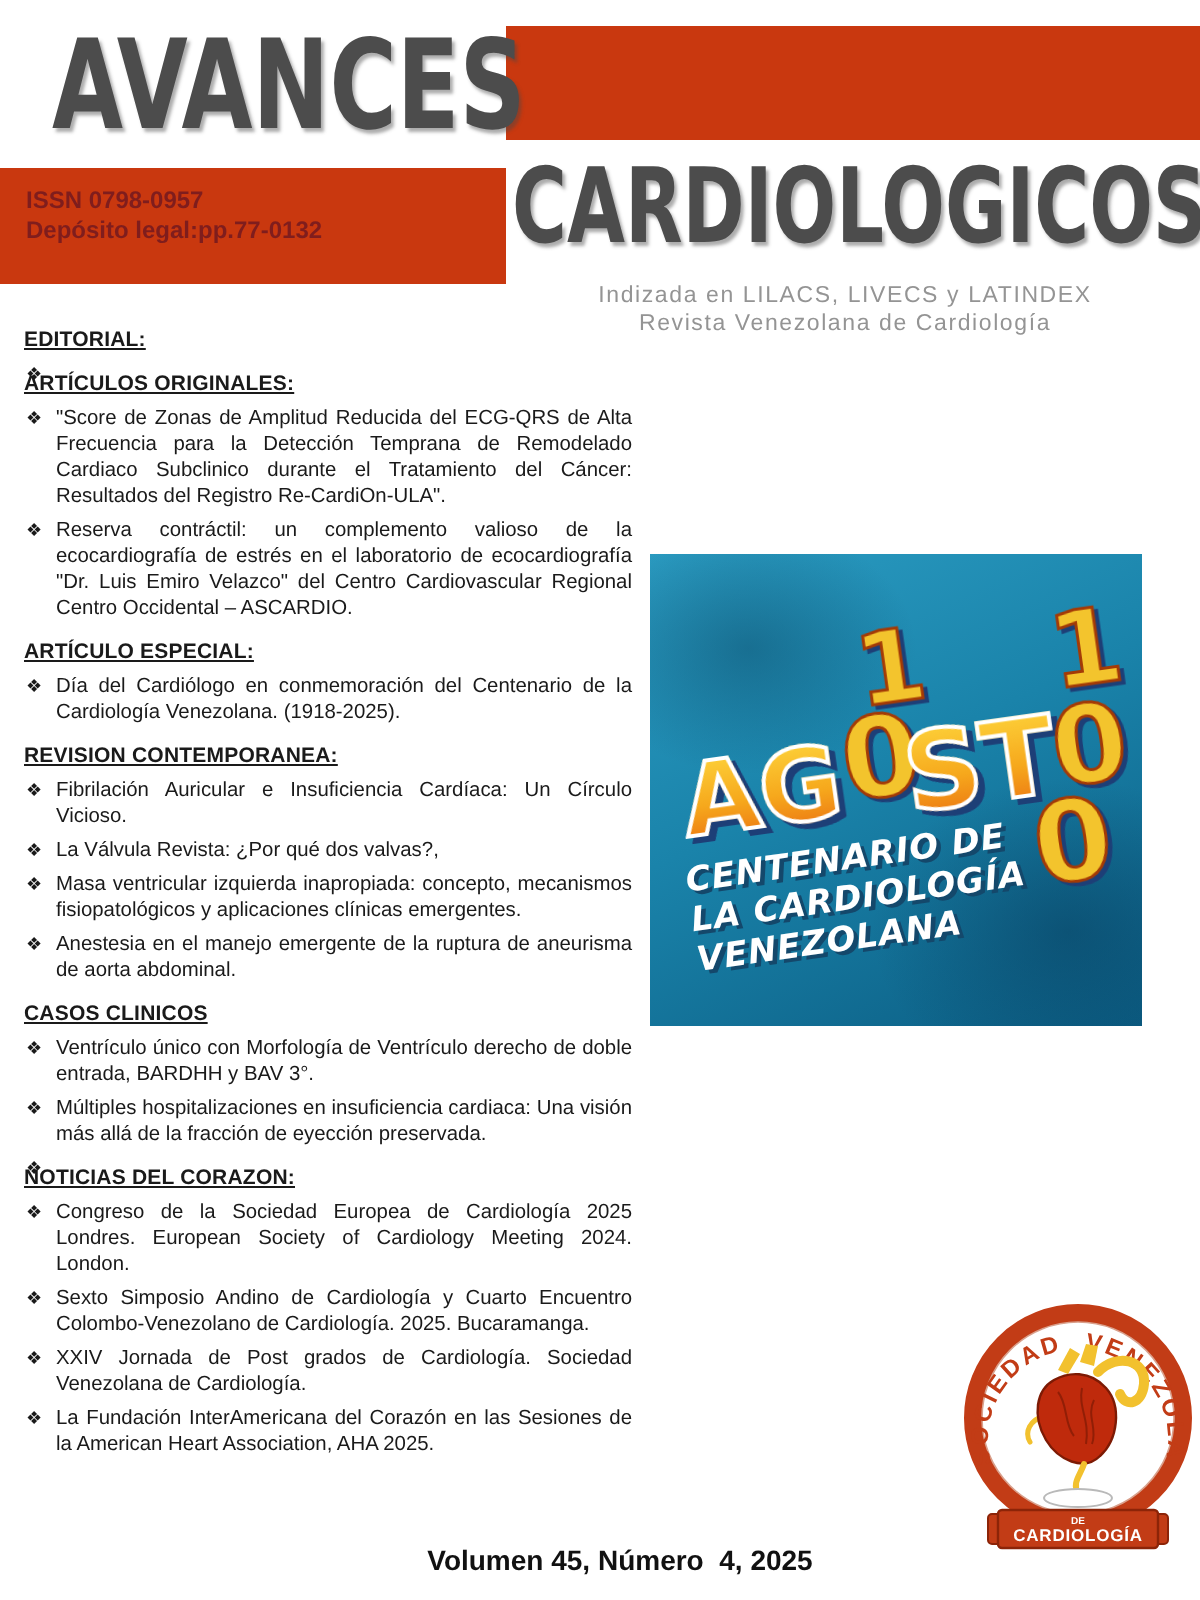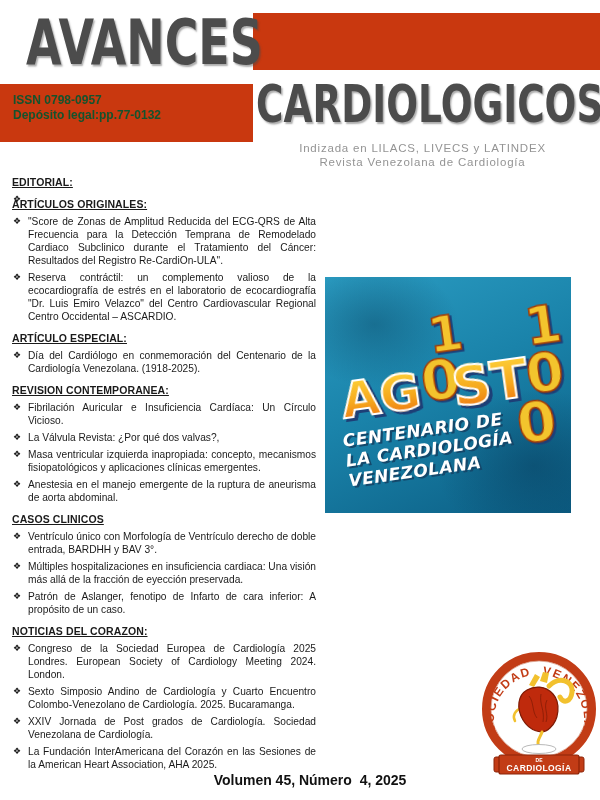--- a/index.html
+++ b/index.html
@@ -10,27 +10,27 @@
   .red-top{position:absolute;left:253px;top:13px;width:347px;height:57px;background:#c9380f;}
   .red-band2{position:absolute;left:0;top:84px;width:253px;height:58px;background:#c9380f;}
   .title1{position:absolute;left:26px;top:14px;font-family:"DejaVu Sans",sans-serif;
           font-weight:bold;font-size:62px;line-height:58px;color:#4c4c4c;white-space:nowrap;
           transform:scale(0.74,1);transform-origin:left top;
           text-shadow:2px 2px 2px rgba(70,70,70,0.45);}
   .title2{position:absolute;left:256px;top:76px;font-family:"DejaVu Sans",sans-serif;
           font-weight:bold;font-size:52px;line-height:56px;color:#4c4c4c;white-space:nowrap;
           transform:scale(0.72,1);transform-origin:left top;
           text-shadow:2px 2px 2px rgba(70,70,70,0.45);}
-  .issn{position:absolute;left:13px;top:93px;color:#14532d;font-weight:bold;
+  .issn{position:absolute;left:13px;top:93px;color:#7f1d1d;font-weight:bold;
         font-size:12px;line-height:15px;white-space:nowrap;}
   .subtitle{position:absolute;left:250px;top:142px;width:345px;text-align:center;
             color:#949494;font-size:11.5px;line-height:13.5px;letter-spacing:0.8px;white-space:nowrap;}
 
   
-  .toc{position:absolute;left:12px;top:176px;width:304px;font-size:10.2px;line-height:13px;}
+  .toc{position:absolute;left:12px;top:164px;width:304px;font-size:10.2px;line-height:13px;}
   .toc h3{margin:9px 0 4px 0;font-size:10.5px;font-weight:bold;text-decoration:underline;
           letter-spacing:0.1px;}
   .toc .sec:first-child h3{margin-top:0;}
   .toc .sec.push{margin-top:6px;}
   .toc ul{margin:0;padding:0;list-style:none;}
   .toc li{position:relative;padding-left:16px;margin-bottom:4px;text-align:justify;}
   .toc .b{position:absolute;left:1px;top:0;font-size:9px;}
 
   
   .promo{position:absolute;left:325px;top:277px;width:246px;height:236px;overflow:hidden;
@@ -102,21 +102,21 @@
         <li><span class="b">❖</span><span>La Válvula Revista: ¿Por qué dos valvas?,</span></li>
         <li><span class="b">❖</span><span>Masa ventricular izquierda inapropiada: concepto, mecanismos fisiopatológicos y aplicaciones clínicas emergentes.</span></li>
         <li><span class="b">❖</span><span>Anestesia en el manejo emergente de la ruptura de aneurisma de aorta abdominal.</span></li>
       </ul>
     </div>
     <div class="sec">
       <h3>CASOS CLINICOS</h3>
       <ul>
         <li><span class="b">❖</span><span>Ventrículo único con Morfología de Ventrículo derecho de doble entrada, BARDHH y BAV 3°.</span></li>
         <li><span class="b">❖</span><span>Múltiples hospitalizaciones en insuficiencia cardiaca: Una visión más allá de la fracción de eyección preservada.</span></li>
-        <li><span class="b">❖</span><span>Patrón de Aslanger, fenotipo de Infarto de cara inferior: A propósito de un caso.</span></li>
+        <li><span class="b">❖</span></li>
       </ul>
     </div>
     <div class="sec push">
       <h3>NOTICIAS DEL CORAZON:</h3>
       <ul>
         <li><span class="b">❖</span><span>Congreso de la Sociedad Europea de Cardiología 2025 Londres. European Society of Cardiology Meeting 2024. London.</span></li>
         <li><span class="b">❖</span><span>Sexto Simposio Andino de Cardiología y Cuarto Encuentro Colombo-Venezolano de Cardiología. 2025. Bucaramanga.</span></li>
         <li><span class="b">❖</span><span>XXIV Jornada de Post grados de Cardiología. Sociedad Venezolana de Cardiología.</span></li>
         <li><span class="b">❖</span><span>La Fundación InterAmericana del Corazón en las Sesiones de la American Heart Association, AHA 2025.</span></li>
       </ul>

